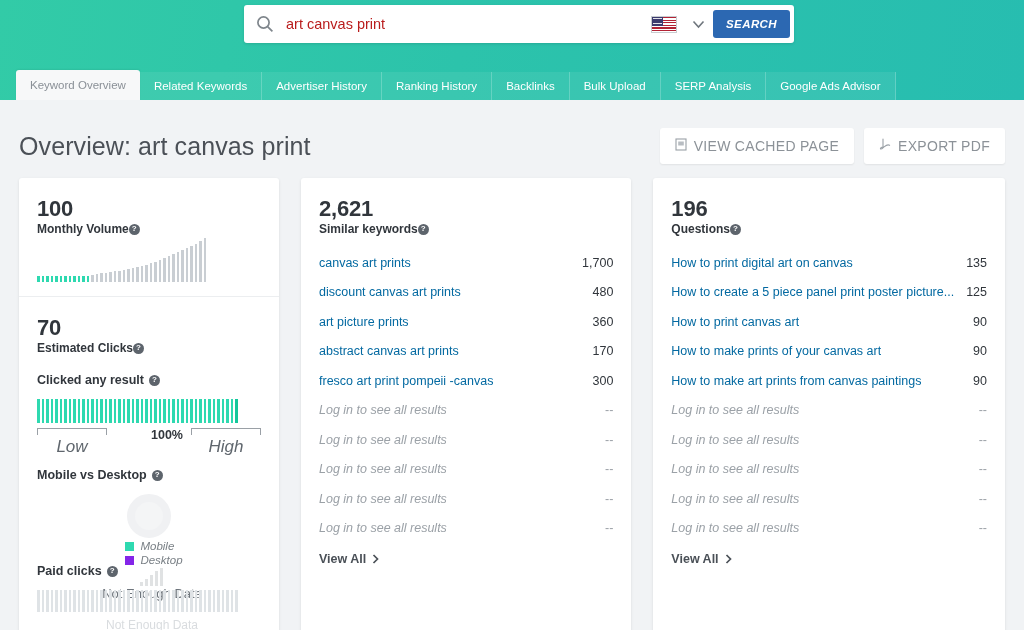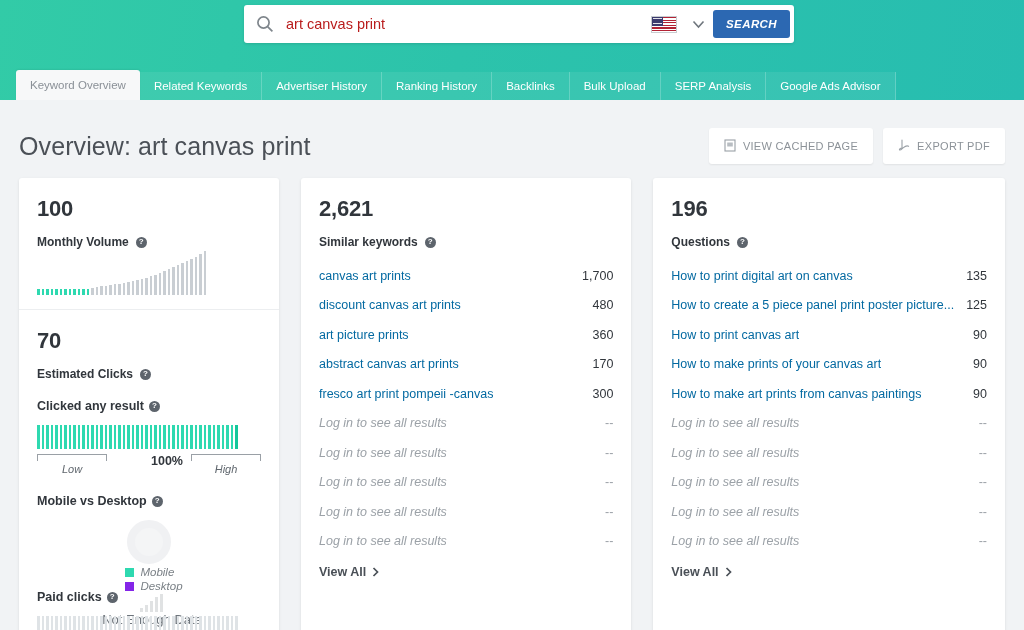--- a/index.html
+++ b/index.html
@@ -108,21 +108,21 @@
     font-weight: normal;
     letter-spacing: .1px;
   }
   .title-actions { margin-left: auto; display: flex; gap: 10px; }
   .act-btn {
     background: #fff;
     border: none;
     border-radius: 3px;
     height: 36px;
     padding: 0 15px;
-    font-size: 11px;
+    font-size: 14px;
     color: #8c9298;
     letter-spacing: .3px;
     display: flex; align-items: center; gap: 7px;
     box-shadow: 0 1px 2px rgba(0,0,0,.07);
     cursor: pointer;
     font-family: "Liberation Sans", sans-serif;
   }
 
   
   .grid {
@@ -137,22 +137,22 @@
     box-shadow: 0 1px 3px rgba(0,0,0,.10);
   }
   .card-sec { padding: 18px 18px 14px 18px; }
   .card-sec + .card-sec { border-top: 1px solid #eceef0; }
   .big-num {
     font-size: 22px; font-weight: bold; color: #31363c;
     letter-spacing: -.2px;
   }
   .metric-label {
     font-size: 12px; font-weight: bold; color: #31363c;
-    margin-top: 13px;
-    display: flex; align-items: center; gap: 7px;
+    margin-top: 0;
+    display: flex; align-items: center; gap: 0;
   }
   .qmark {
     display: inline-flex; align-items: center; justify-content: center;
     width: 11px; height: 11px; border-radius: 50%;
     background: #5d646c; color: #fff;
     font-size: 8px; font-weight: bold;
     font-family: "Liberation Sans", sans-serif;
     line-height: 1;
   }
   .sub-label {
@@ -179,21 +179,21 @@
   .bracket {
     flex: 1;
     border-left: 1px solid #9aa0a6;
     border-right: 1px solid #9aa0a6;
     border-top: 1px solid #9aa0a6;
     height: 7px;
     position: relative;
   }
   .bracket span {
     position: absolute; top: 8px; left: 0; right: 0;
-    text-align: center; font-style: italic; font-size: 11px; color: #5f666d;
+    text-align: center; font-style: italic; font-size: 17px; color: #5f666d;
   }
   .pct { font-size: 12.5px; font-weight: bold; color: #31363c; padding: 0 8px; margin-left: 36px; }
 
   .mvd { display: flex; align-items: center; gap: 0; height: 52px; flex-direction: column; }
   .donut {
     width: 44px; height: 44px; border-radius: 50%;
     background: #f4f5f6;
     border: 8px solid #f0f1f3;
     flex: 0 0 auto;
   }

